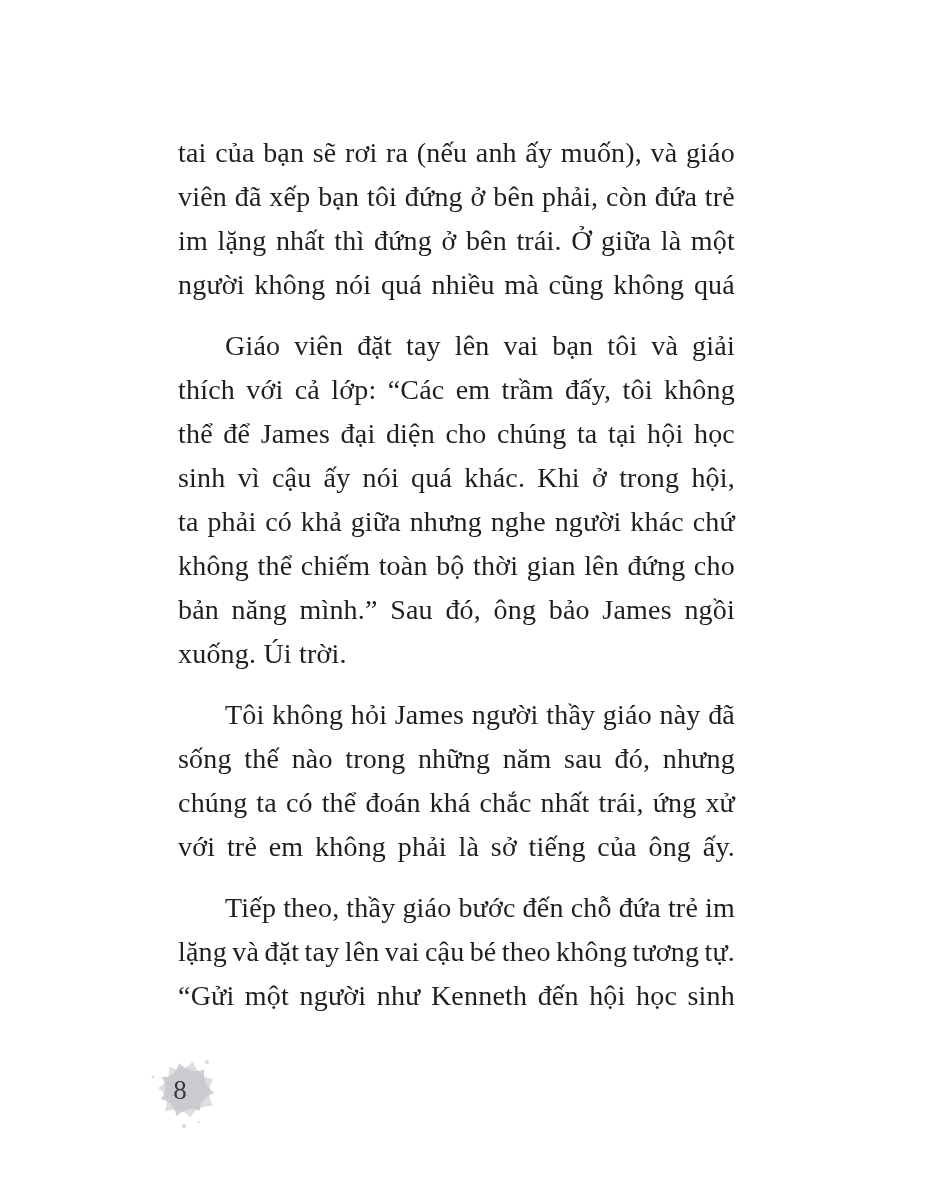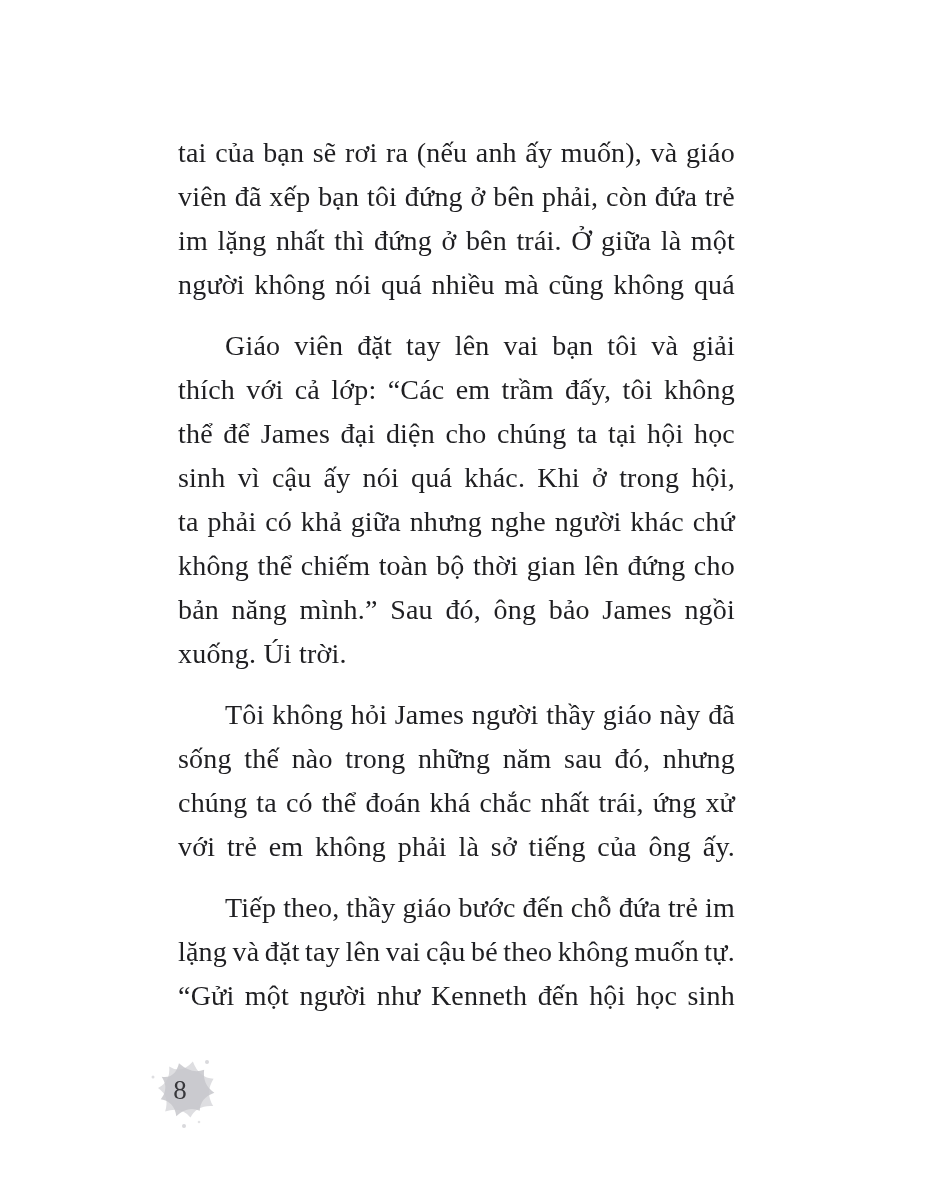--- a/index.html
+++ b/index.html
@@ -281,21 +281,21 @@
           <span>lặng</span>
           <span>và</span>
           <span>đặt</span>
           <span>tay</span>
           <span>lên</span>
           <span>vai</span>
           <span>cậu</span>
           <span>bé</span>
           <span>theo</span>
           <span>không</span>
-          <span>muốn</span>
+          <span>tương</span>
           <span>tự.</span>
         </div>
         <div class="line j">
           <span>“Gửi</span>
           <span>một</span>
           <span>người</span>
           <span>như</span>
           <span>Kenneth</span>
           <span>đến</span>
           <span>hội</span>

